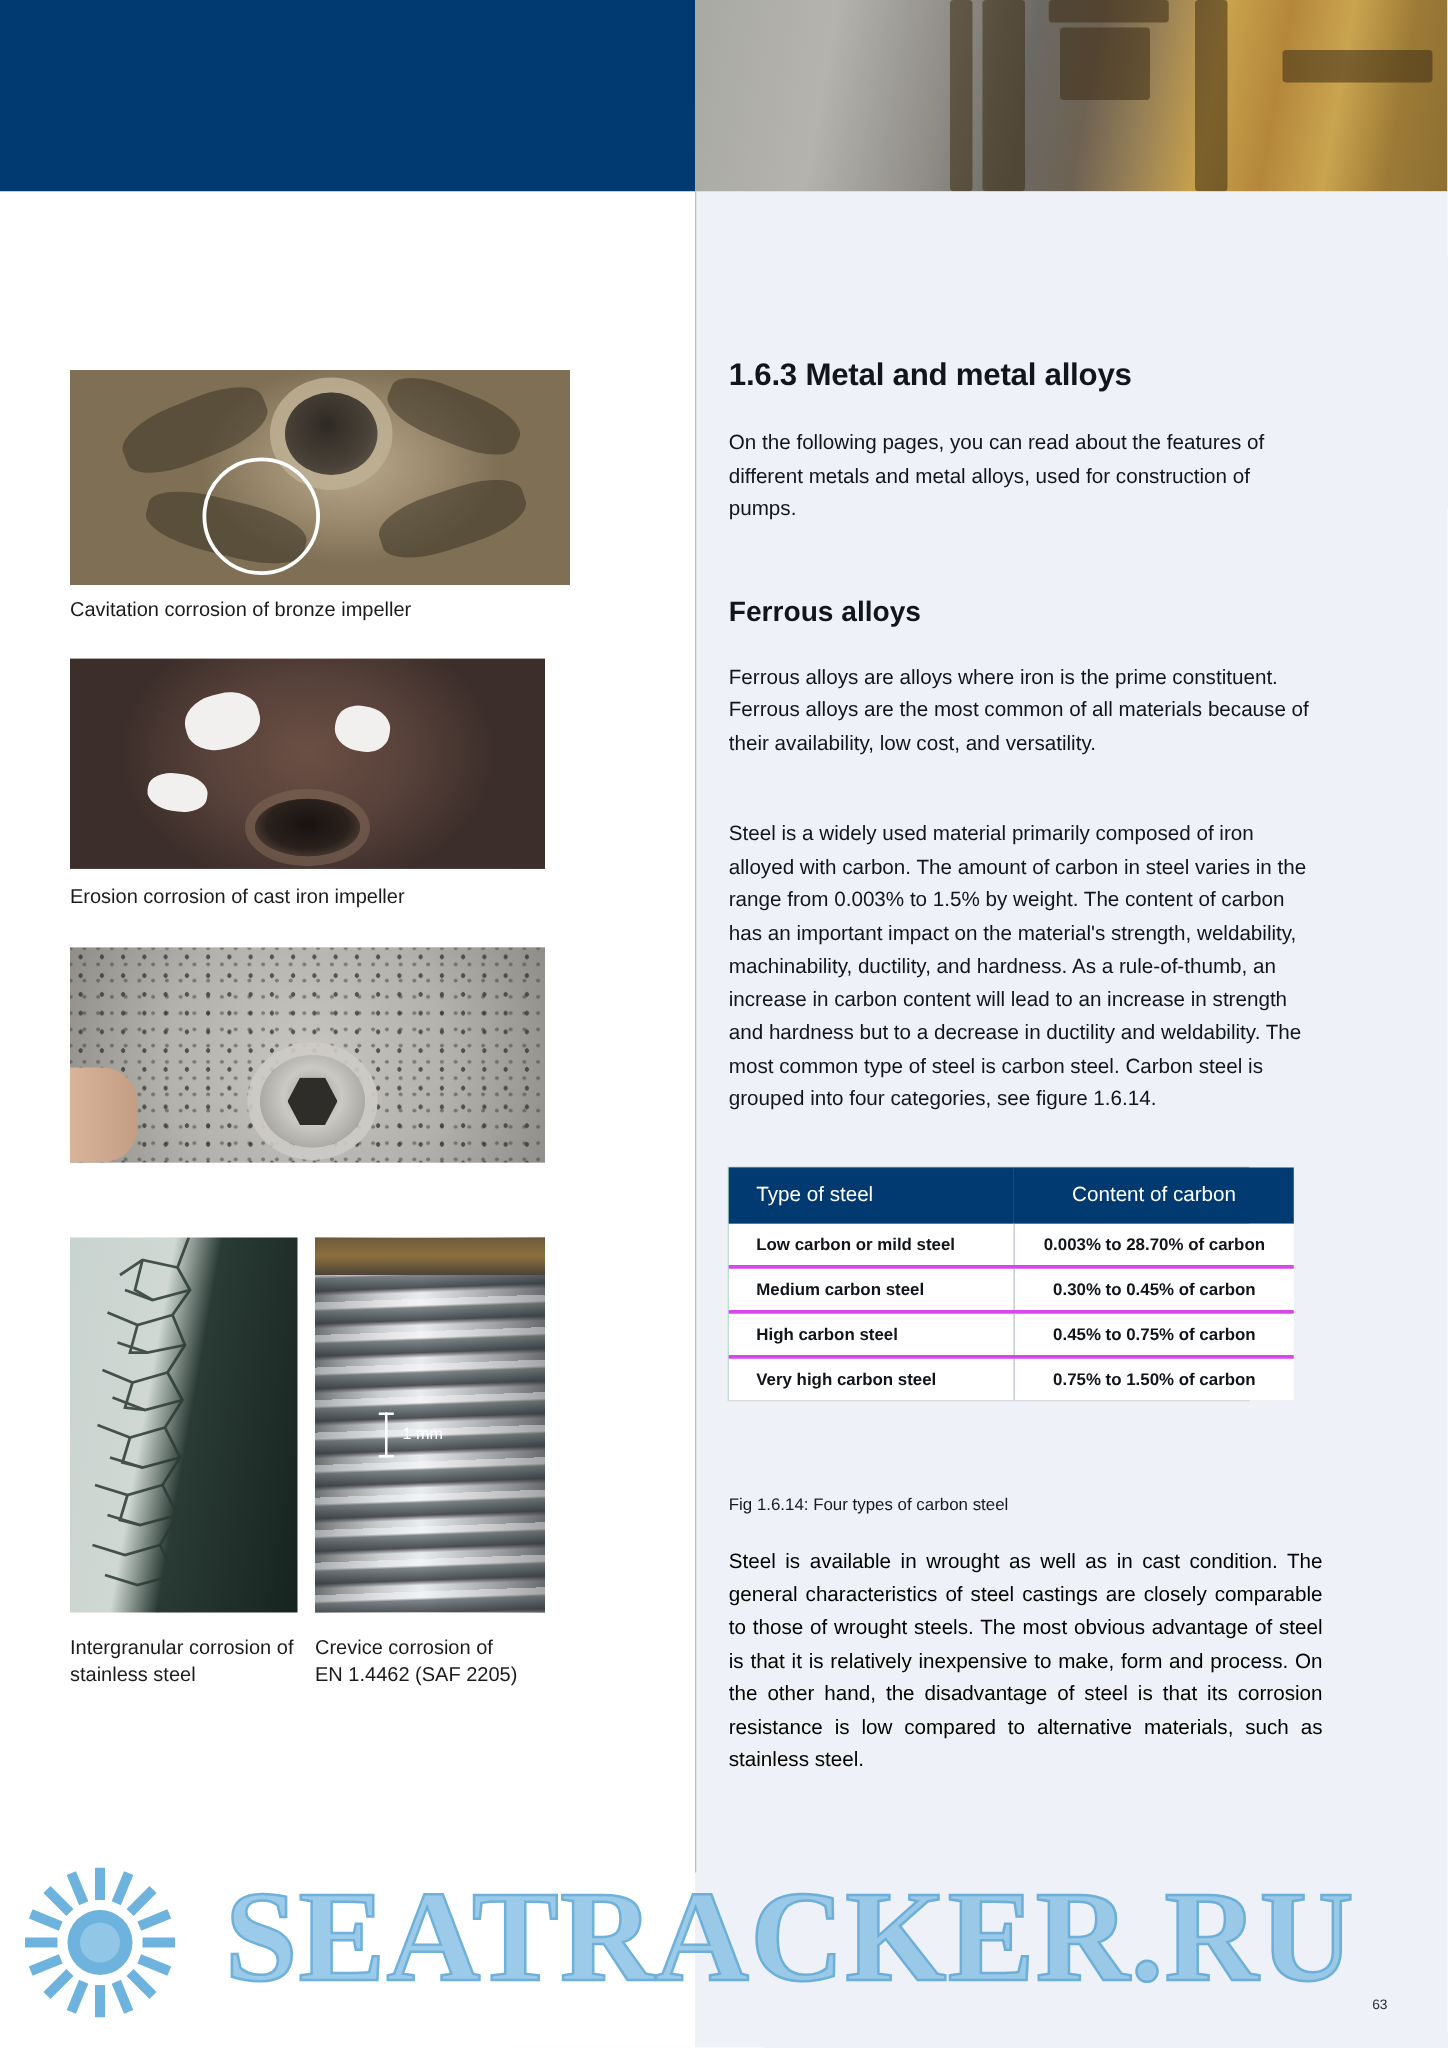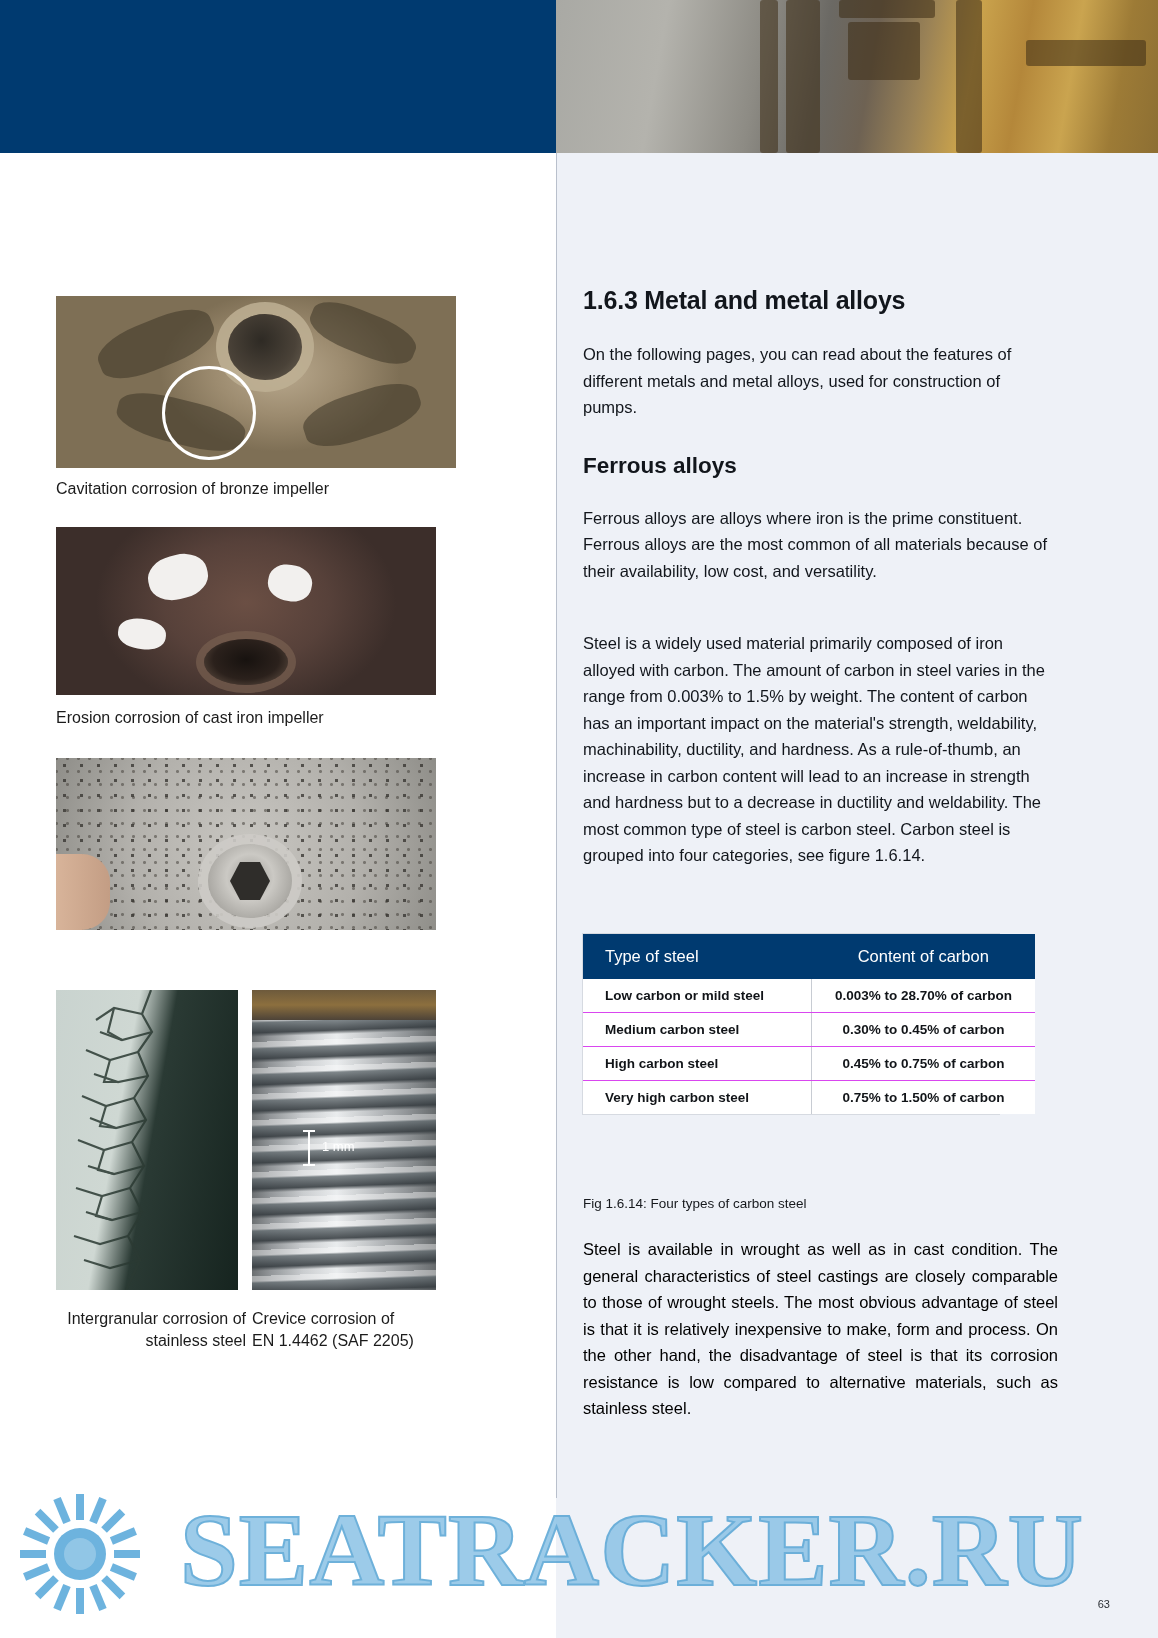--- a/index.html
+++ b/index.html
@@ -195,42 +195,42 @@
   .fig5 .scalebar:before { top: 0; }
   .fig5 .scalebar:after { bottom: 0; }
   .fig5 .scalelabel {
     position: absolute; left: 70px; top: 149px; color: #ffffff; font-size: 13px;
     font-family: "Liberation Sans", sans-serif;
   }
 
   .cap1 { position: absolute; left: 56px; top: 471px; width: 420px; }
   .cap2 { position: absolute; left: 56px; top: 700px; width: 420px; }
   .cap3 { position: absolute; left: 56px; top: 931px; width: 420px; }
-  .cap4 { position: absolute; left: 56px; top: 1301px; width: 190px; text-align: right; }
+  .cap4 { position: absolute; left: 56px; top: 1301px; width: 190px; }
   .cap5 { position: absolute; left: 252px; top: 1301px; width: 200px; }
 
   
   .right-col {
     position: absolute;
     left: 583px;
     top: 286px;
     width: 475px;
     color: #12161c;
   }
   h2.sec-title {
     font-size: 25px;
     font-weight: bold;
     margin: 0 0 26px 0;
     letter-spacing: -0.2px;
     font-family: "Liberation Sans", sans-serif;
   }
   h3.sub-title {
     font-size: 22.5px;
     font-weight: bold;
-    margin: 32px 0 26px 0;
+    margin: 56px 0 26px 0;
     font-family: "Liberation Sans", sans-serif;
   }
   p.body {
     font-size: 16.5px;
     line-height: 26.5px;
     margin: 0 0 22px 0;
     font-family: "Liberation Sans", sans-serif;
   }
   p.just { text-align: justify; }
 
@@ -258,21 +258,21 @@
   }
   table.carbon thead th.c2 {
     text-align: center;
     padding-left: 0;
   }
   table.carbon tbody td {
     font-size: 13.5px;
     font-weight: bold;
     color: #111418;
     padding: 9px 0 9px 22px;
-    border-bottom: 1px solid #d946ef;
+    border-bottom: 3px solid #d946ef;
     background: #ffffff;
   }
   table.carbon tbody td.c2 {
     text-align: center;
     padding-left: 0;
     border-left: 1px solid #c8ccd3;
   }
   table.carbon tbody tr:last-child td { border-bottom: none; margin-left: 37px; }
 
   .fig-caption {

